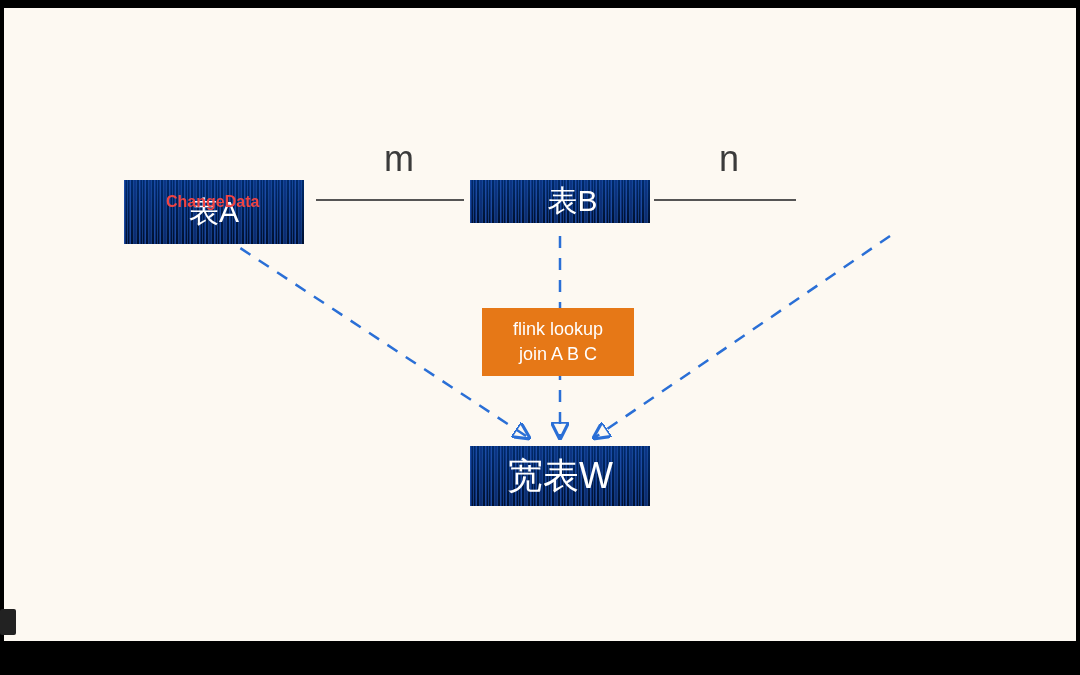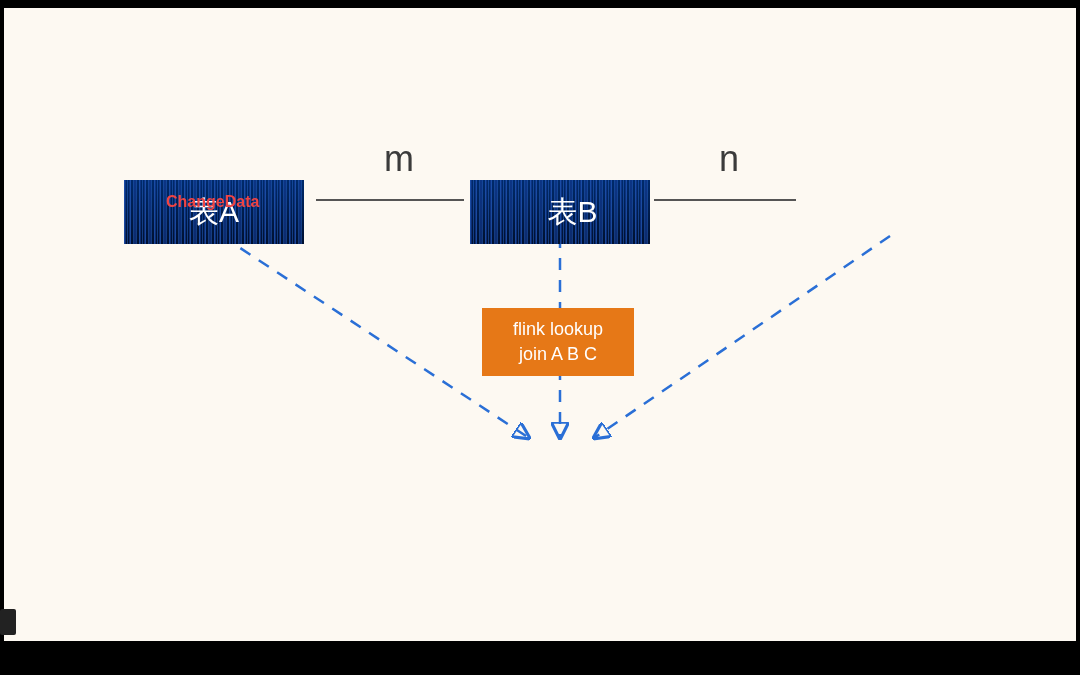--- a/index.html
+++ b/index.html
@@ -31,21 +31,21 @@
         transparent 2px, transparent 5px),
       linear-gradient(180deg, #002a6b 0%, #001030 100%);
     display: flex;
     align-items: center;
     justify-content: center;
     color: #ffffff;
     font-size: 30px;
     font-weight: 400;
   }
   .box-a { left: 120px; top: 172px; width: 180px; height: 64px; }
-  .box-b { left: 466px; top: 172px; width: 180px; height: 64px; padding-left: 25px; }
+  .box-b { left: 466px; top: 172px; width: 180px; height: 43px; padding-left: 25px; }
   .box-c { left: 796px; top: 172px; width: 180px; height: 56px; }
   .box-w {
     left: 466px; top: 438px; width: 180px; height: 60px;
     font-size: 36px;
   }
   .overlay-label {
     position: absolute;
     color: #ef4444;
     font-size: 16px;
     font-weight: bold;
@@ -143,16 +143,19 @@
 
 
   <div class="edge-label label-m">m</div>
   <div class="edge-label label-n">n</div>
 
   <div class="process-box">
     <div>flink  lookup</div>
     <div>join A B C</div>
   </div>
 
+  <div class="data-box box-w">
+    <span>宽表W</span>
+  </div>
 
 </div>
 
 <div class="caret"></div>
 
 </body></html>

